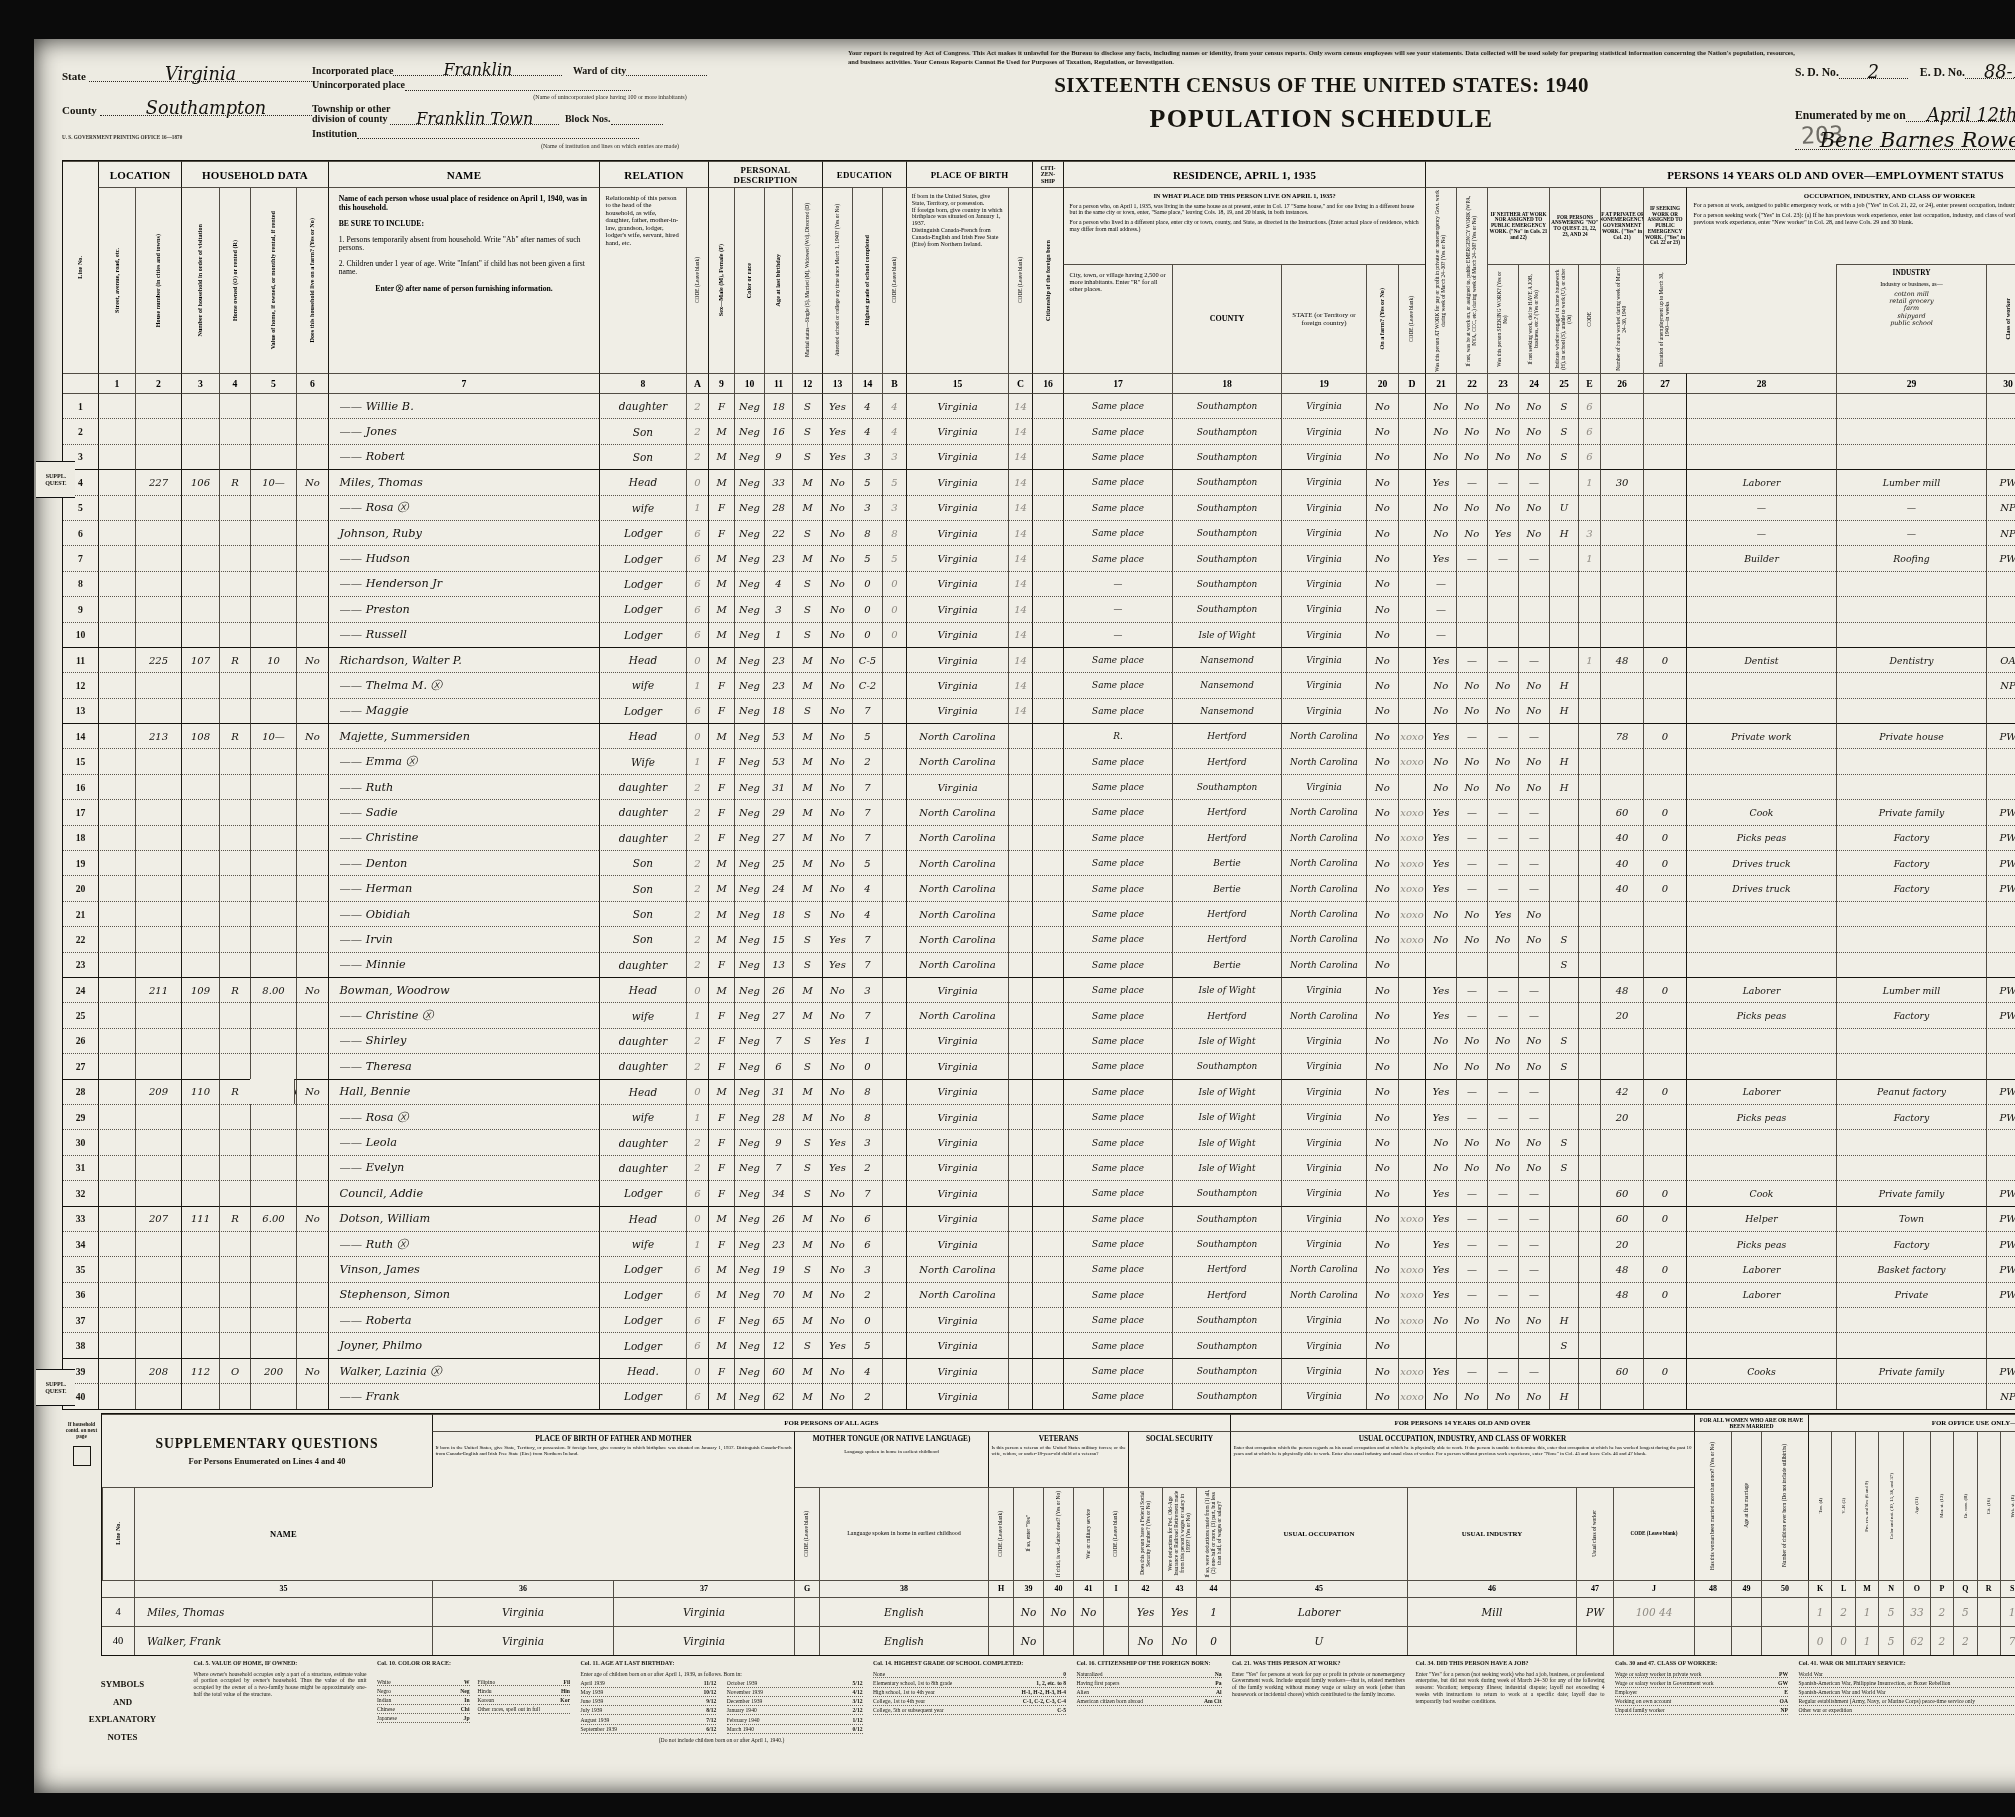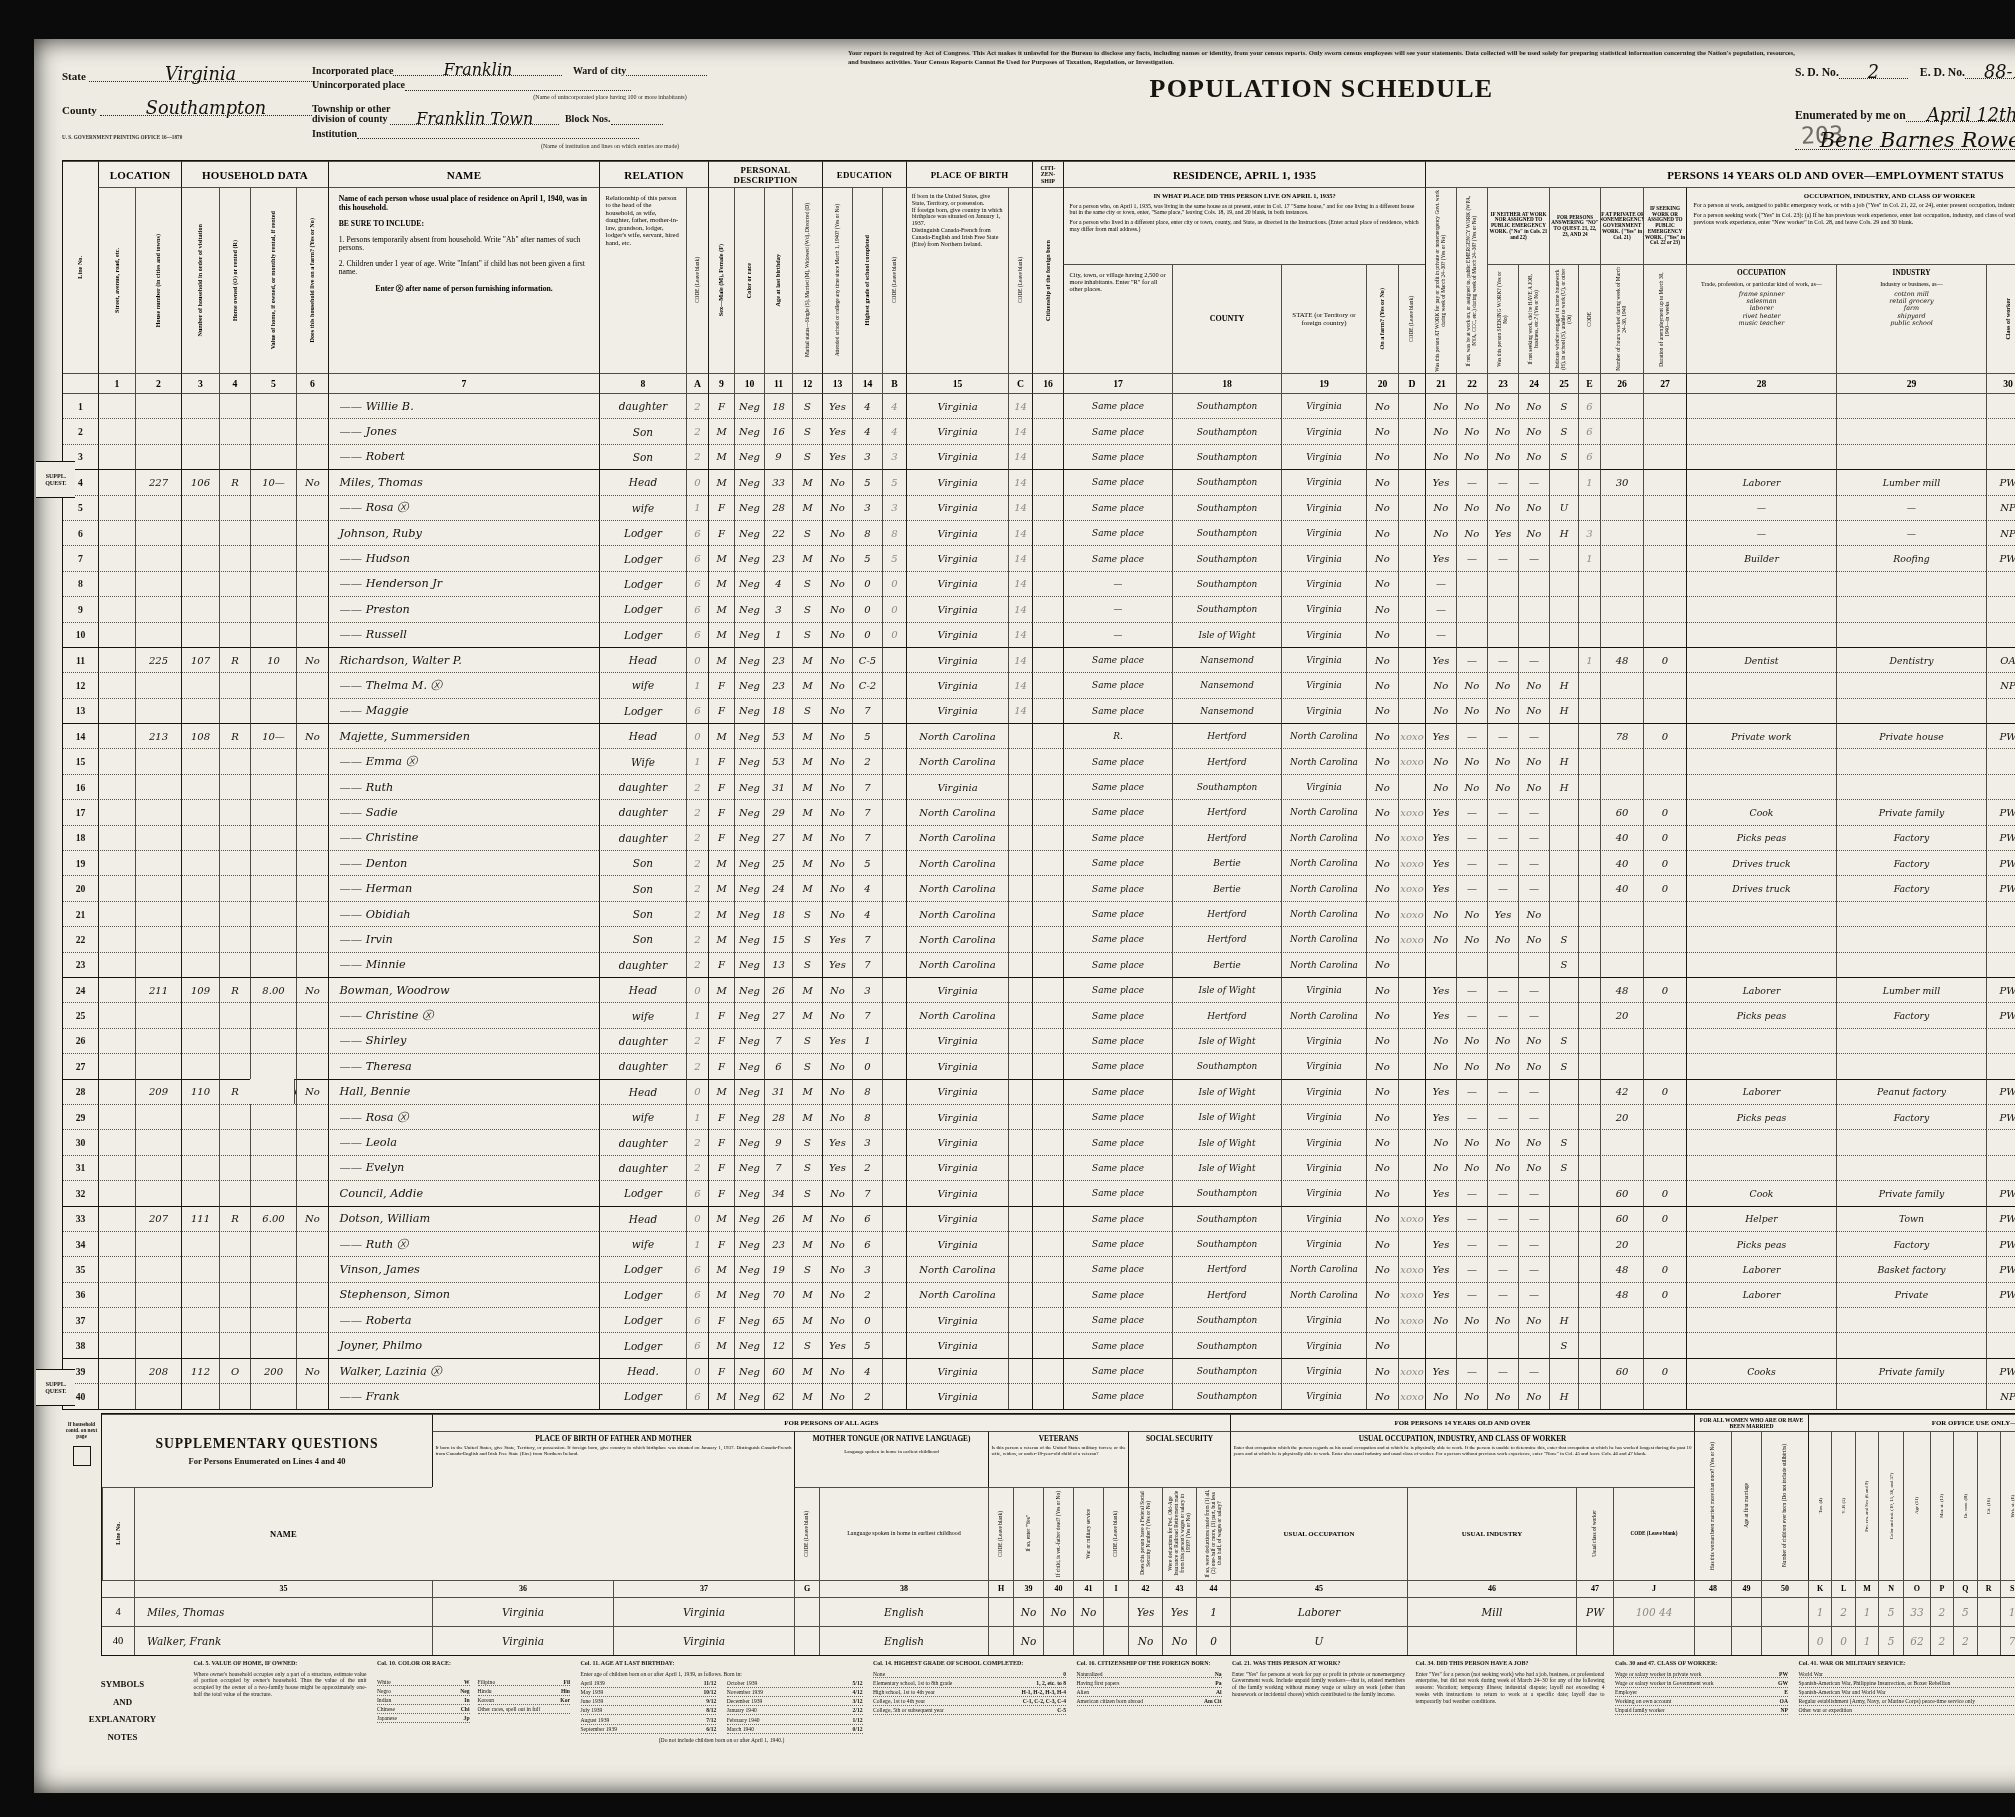--- a/index.html
+++ b/index.html
@@ -140,20 +140,21 @@
         <span class="val dot" style="width:52px"></span>
       </div>
       <div class="frow">
         <span class="lab print">Institution</span>
         <span class="val dot" style="width:282px"></span>
       </div>
       <div class="note print">(Name of institution and lines on which entries are made)</div>
     </div>
     <div class="fh-center">
       <div class="disclosure print">Your report is required by Act of Congress.  This Act makes it unlawful for the Bureau to disclose any facts, including names or identity, from your census reports.  Only sworn census employees will see your statements.  Data collected will be used solely for preparing statistical information concerning the Nation's population, resources, and business activities.  Your Census Reports Cannot Be Used for Purposes of Taxation, Regulation, or Investigation.</div>
+      <div class="census print">SIXTEENTH CENSUS OF THE UNITED STATES: 1940</div>
       <div class="sched print">POPULATION SCHEDULE</div>
       <div class="stamp">203</div>
     </div>
     <div class="fh-right">
 
       <div class="fr-line" style="width:306px">
         <span class="lab print">S. D. No.</span>
         <span class="val hw dot" style="width:69px">2</span>
         <span class="lab print" style="margin-left:12px">E. D. No.</span>
         <span class="val hw dot" style="width:89px">88-16</span>
@@ -290,29 +291,20 @@
       </div>
     <div class="gc tiny" style="grid-column:33;grid-row:2">IF SEEKING WORK OR ASSIGNED TO PUBLIC EMERGENCY WORK. ("Yes" in Col. 22 or 23)</div>
     <div class="gc vwrap" style="grid-column:33;grid-row:3">
         <span class="vt sm">Duration of unemployment up to March 30, 1940—in weeks</span>
       </div>
 
     <div class="gc desc hl" style="grid-column:34/38;grid-row:2;font-size:6px;padding:4px 6.4px">
       <div style="font-weight:bold;text-align:center;font-size:6.9px">OCCUPATION, INDUSTRY, AND CLASS OF WORKER</div>
       <div style="margin-top:2.4px">For a person at work, assigned to public emergency work, or with a job ("Yes" in Col. 21, 22, or 24), enter present occupation, industry, and class of worker.</div>
       <div style="margin-top:2.4px">For a person seeking work ("Yes" in Col. 23): (a) If he has previous work experience, enter last occupation, industry, and class of worker; or (b) if he does not have previous work experience, enter "New worker" in Col. 28, and leave Cols. 29 and 30 blank.</div>
-    </div>
-    <div class="gc desc ctr" style="grid-column:34;grid-row:3;font-size:6px;padding:4px">
-      <div style="font-weight:bold;font-size:7.3px">OCCUPATION</div>
-      <div style="margin-top:3.2px">Trade, profession, or particular kind of work, as—</div>
-      <div class="pre hw" style="margin-top:3.2px;font-size:6.4px">frame spinner
-salesman
-laborer
-rivet heater
-music teacher</div>
     </div>
     <div class="gc desc ctr" style="grid-column:35;grid-row:3;font-size:6px;padding:4px">
       <div style="font-weight:bold;font-size:7.3px">INDUSTRY</div>
       <div style="margin-top:3.2px">Industry or business, as—</div>
       <div class="pre hw" style="margin-top:3.2px;font-size:6.4px">cotton mill
 retail grocery
 farm
 shipyard
 public school</div>
     </div>

